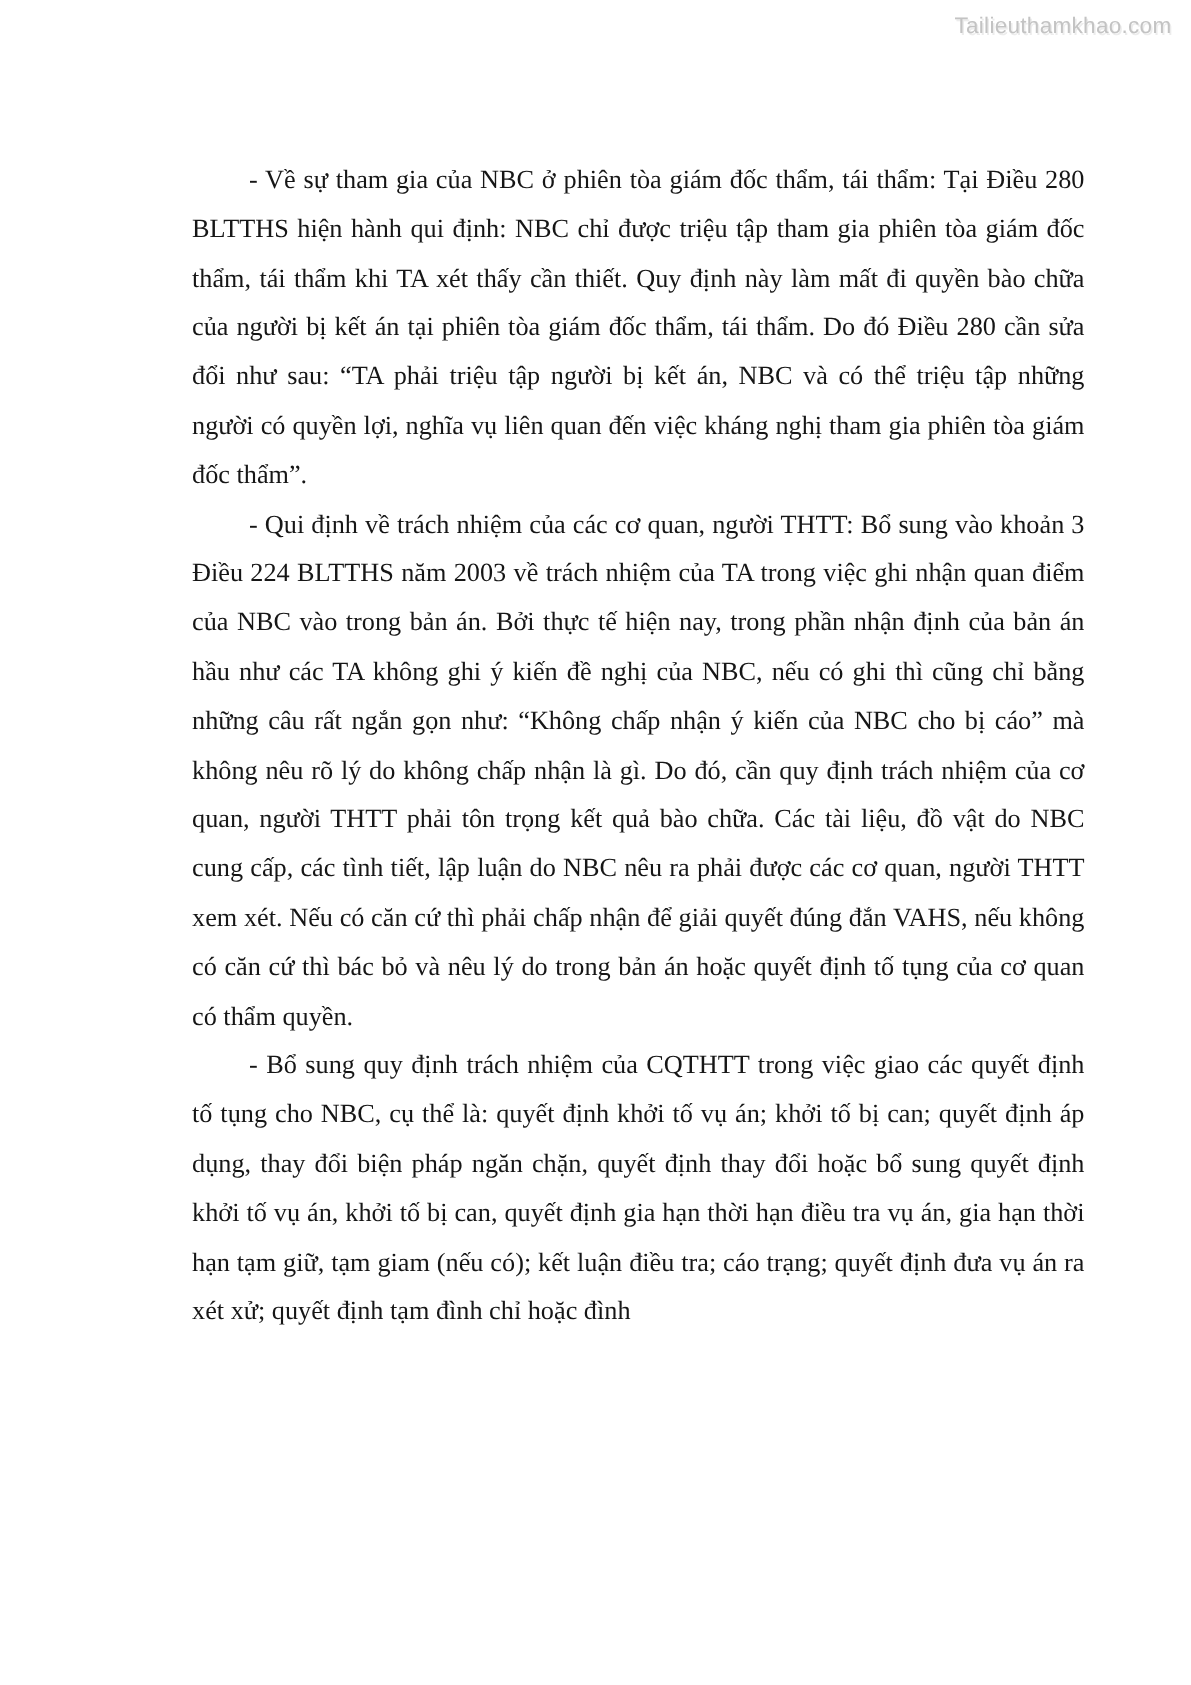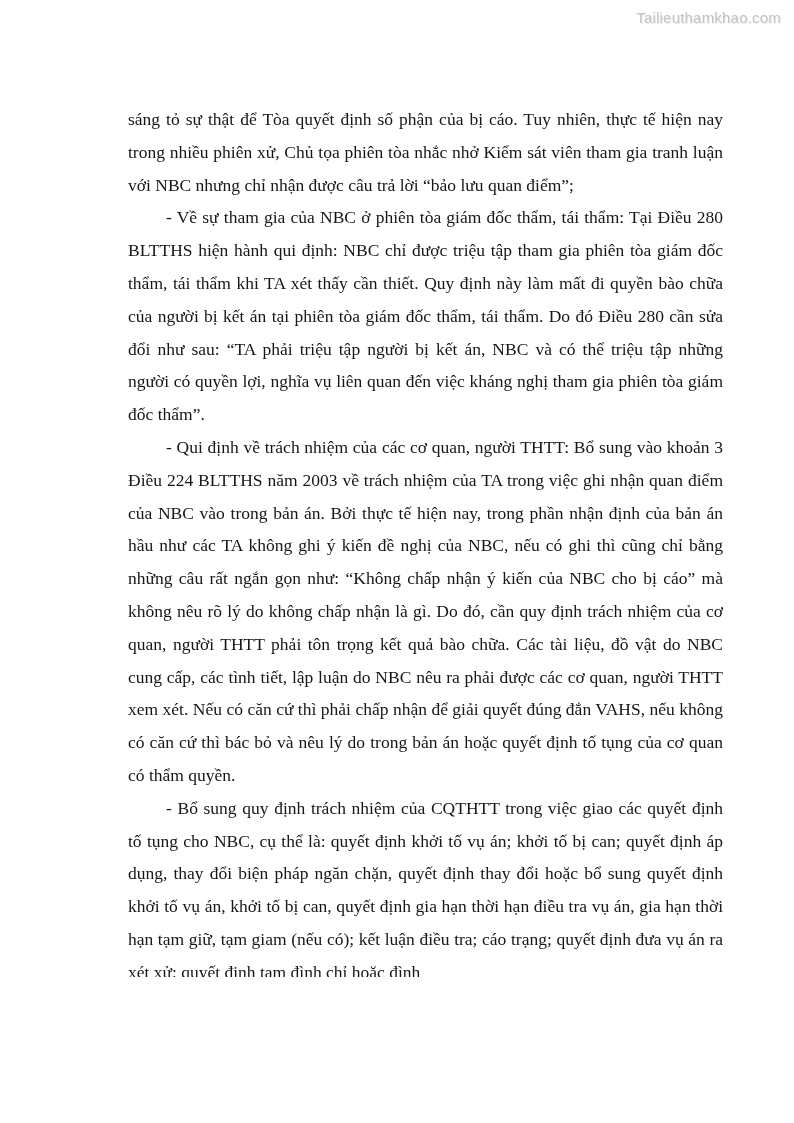--- a/index.html
+++ b/index.html
@@ -55,20 +55,19 @@
     color: #1a1a1a;
   }
 </style>
 </head>
 <body>
 
 <div class="page">
   <div class="watermark">Tailieuthamkhao.com</div>
 
   <div class="content">
-      <p class=""><span class="run">sáng tỏ sự thật để Tòa quyết định số phận của bị cáo. Tuy nhiên, thực tế hiện nay trong nhiều phiên xử, Chủ tọa phiên tòa nhắc nhở Kiểm sát viên tham gia tranh luận với NBC nhưng chỉ nhận được câu trả lời “bảo lưu quan điểm”;</span></p>
       <p class="indent"><span class="run italic">- Về sự tham gia của NBC ở phiên tòa giám đốc thẩm, tái thẩm</span><span class="run">: Tại Điều 280 BLTTHS hiện hành qui định: NBC chỉ được triệu tập tham gia phiên tòa giám đốc thẩm, tái thẩm khi TA xét thấy cần thiết. Quy định này làm mất đi quyền bào chữa của người bị kết án tại phiên tòa giám đốc thẩm, tái thẩm. Do đó Điều 280 cần sửa đổi như sau: “</span><span class="run italic">TA phải triệu tập người bị kết án, NBC và có thể triệu tập những người có quyền lợi, nghĩa vụ liên quan đến việc kháng nghị tham gia phiên tòa giám đốc thẩm</span><span class="run">”.</span></p>
       <p class="indent"><span class="run italic">- Qui định về trách nhiệm của các cơ quan, người THTT:</span><span class="run"> Bổ sung vào khoản 3 Điều 224 BLTTHS năm 2003 về trách nhiệm của TA trong việc ghi nhận quan điểm của NBC vào trong bản án. Bởi thực tế hiện nay, trong phần nhận định của bản án hầu như các TA không ghi ý kiến đề nghị của NBC, nếu có ghi thì cũng chỉ bằng những câu rất ngắn gọn như: “Không chấp nhận ý kiến của NBC cho bị cáo” mà không nêu rõ lý do không chấp nhận là gì. Do đó, cần quy định trách nhiệm của cơ quan, người THTT phải tôn trọng kết quả bào chữa. Các tài liệu, đồ vật do NBC cung cấp, các tình tiết, lập luận do NBC nêu ra phải được các cơ quan, người THTT xem xét. Nếu có căn cứ thì phải chấp nhận để giải quyết đúng đắn VAHS, nếu không có căn cứ thì bác bỏ và nêu lý do trong bản án hoặc quyết định tố tụng của cơ quan có thẩm quyền.</span></p>
       <p class="indent"><span class="run italic">- Bổ sung quy định trách nhiệm của CQTHTT trong việc giao các quyết định tố tụng cho NBC</span><span class="run">, cụ thể là: quyết định khởi tố vụ án; khởi tố bị can; quyết định áp dụng, thay đổi biện pháp ngăn chặn, quyết định thay đổi hoặc bổ sung quyết định khởi tố vụ án, khởi tố bị can, quyết định gia hạn thời hạn điều tra vụ án, gia hạn thời hạn tạm giữ, tạm giam (nếu có); kết luận điều tra; cáo trạng; quyết định đưa vụ án ra xét xử; quyết định tạm đình chỉ hoặc đình</span></p>
     </div>
 
   <div class="page-number">94</div>
 </div>
 
 </body></html>

